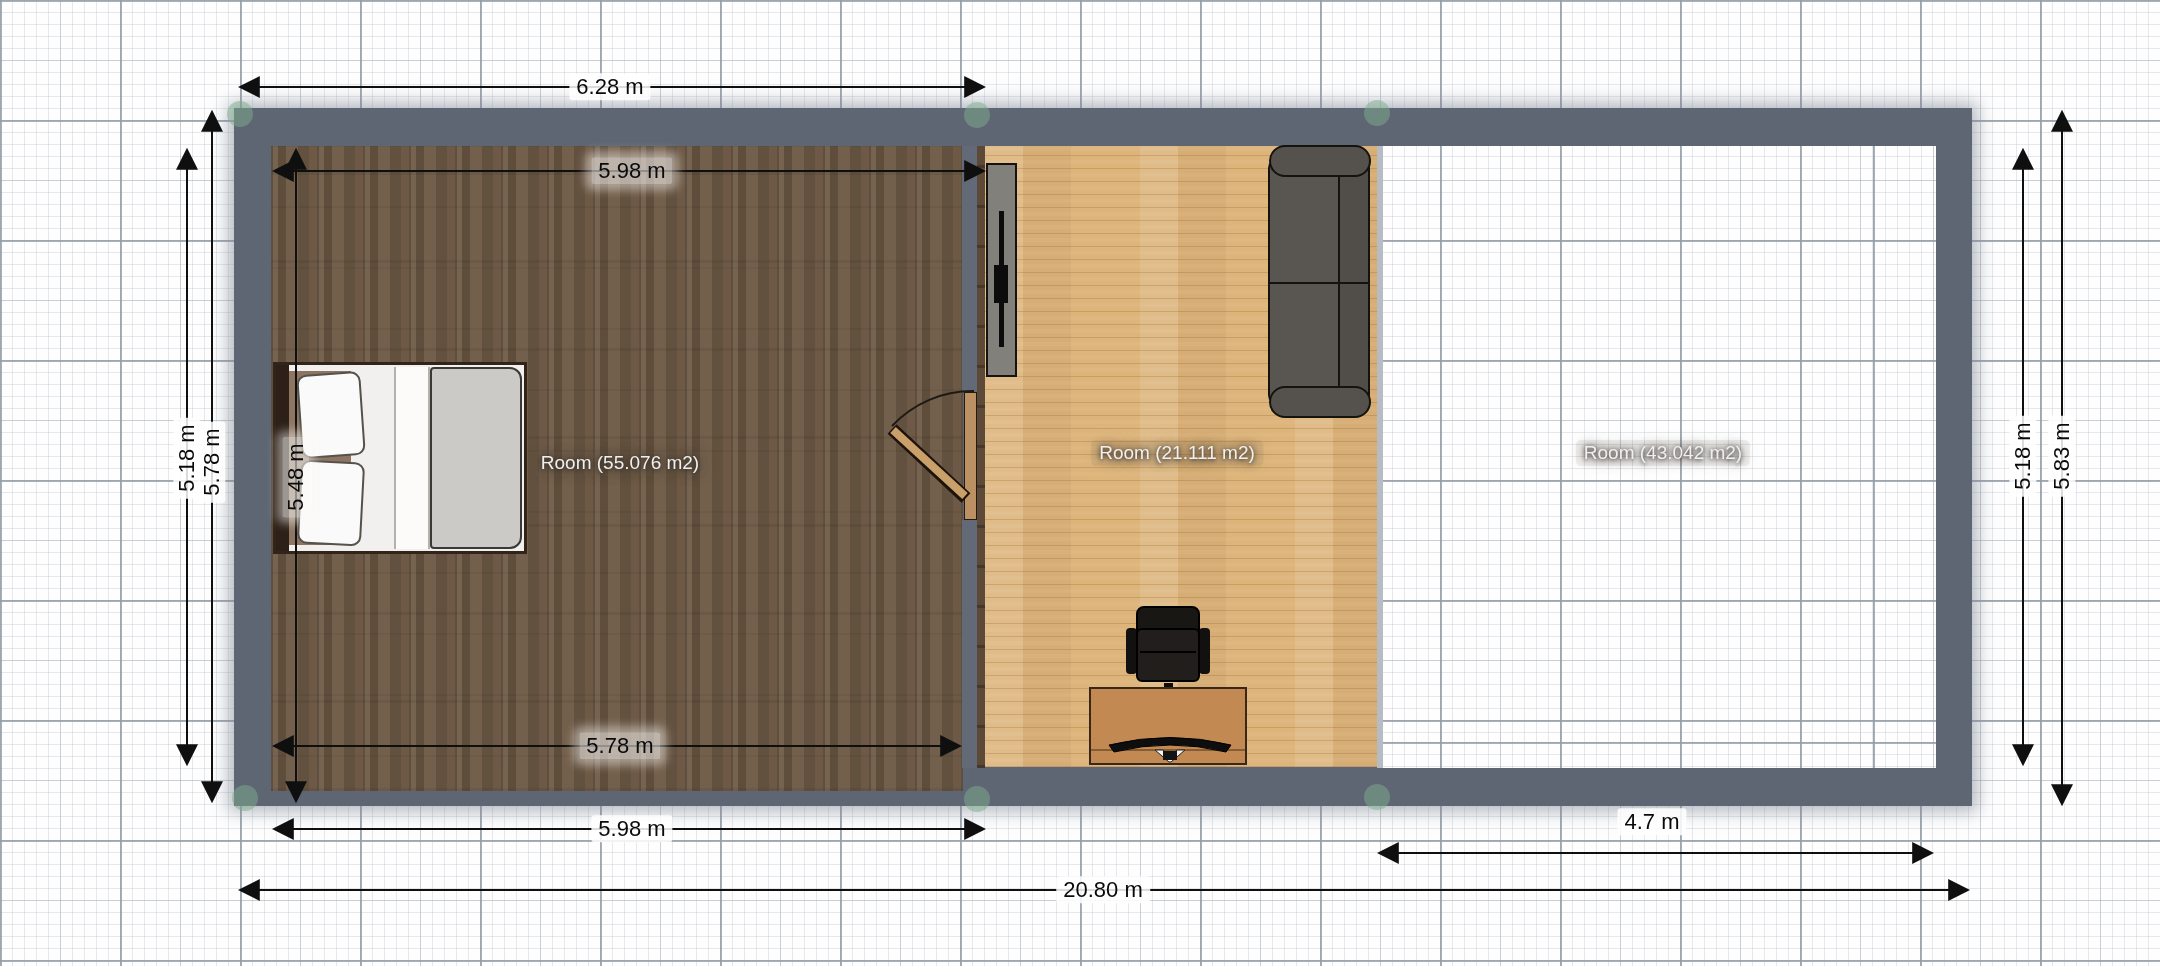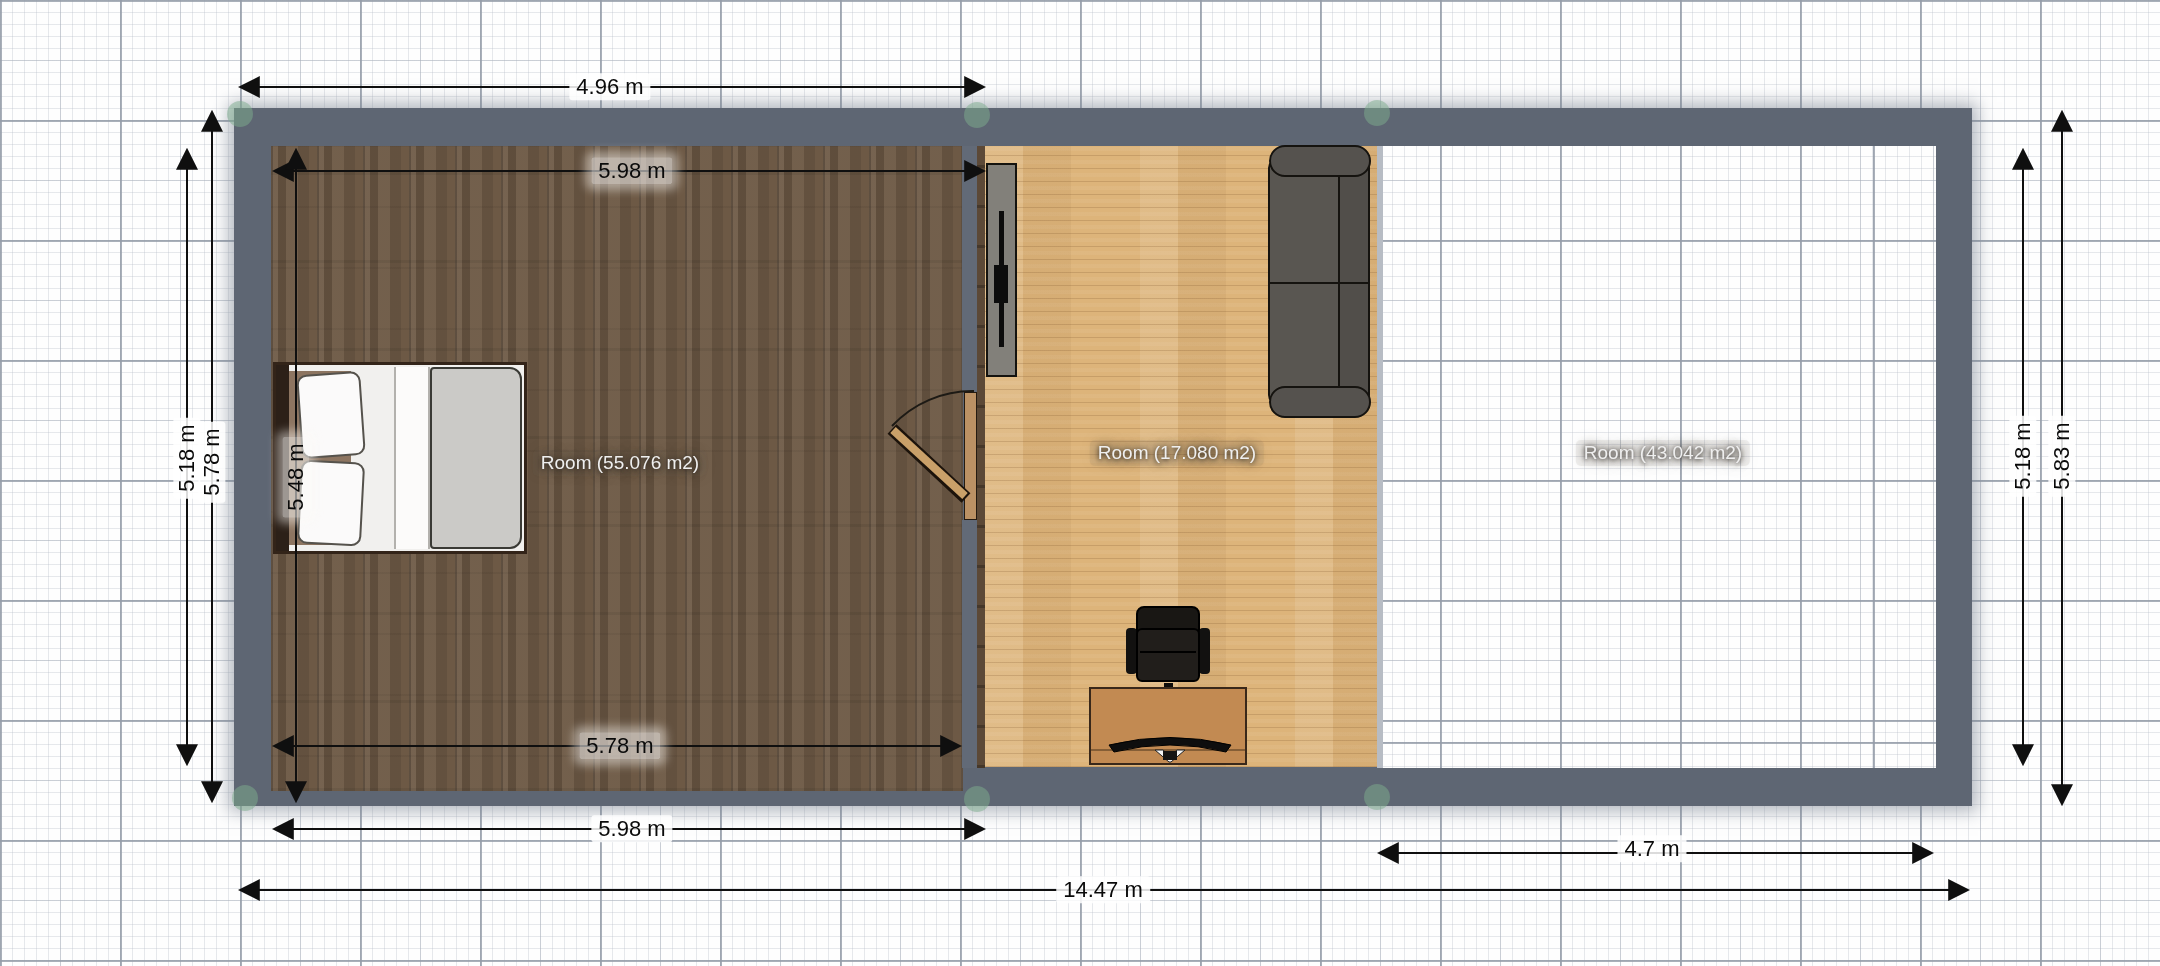--- a/index.html
+++ b/index.html
@@ -211,29 +211,29 @@
       <line x1="296" y1="150" x2="296" y2="801"></line>
       <line x1="274" y1="746" x2="960" y2="746"></line>
       <line x1="274" y1="829" x2="984" y2="829"></line>
       <line x1="2023" y1="150" x2="2023" y2="764"></line>
       <line x1="2062" y1="112" x2="2062" y2="804"></line>
       <line x1="1379" y1="853" x2="1932" y2="853"></line>
       <line x1="240" y1="890" x2="1968" y2="890"></line>
     </g>
   </svg>
 
-  <div class="abs dim-label" style="left:610px;top:87px;">4.96 m</div>
+  <div class="abs dim-label" style="left:610px;top:87px;">6.28 m</div>
   <div class="abs dim-label on-floor" style="left:632px;top:171px;">5.98 m</div>
   <div class="abs dim-label vert" style="left:187px;top:458px;">5.18 m</div>
   <div class="abs dim-label vert" style="left:212px;top:462px;">5.78 m</div>
   <div class="abs dim-label vert on-floor" style="left:296px;top:477px;">5.48 m</div>
   <div class="abs dim-label on-floor" style="left:620px;top:746px;">5.78 m</div>
   <div class="abs dim-label" style="left:632px;top:829px;">5.98 m</div>
   <div class="abs dim-label vert" style="left:2023px;top:456px;">5.18 m</div>
   <div class="abs dim-label vert" style="left:2062px;top:456px;">5.83 m</div>
-  <div class="abs dim-label" style="left:1652px;top:849px;">4.7 m</div>
-  <div class="abs dim-label" style="left:1103px;top:890px;">14.47 m</div>
+  <div class="abs dim-label" style="left:1652px;top:822px;">4.7 m</div>
+  <div class="abs dim-label" style="left:1103px;top:890px;">20.80 m</div>
 
   <div class="abs room-label" style="left:620px;top:463px;">Room (55.076 m2)</div>
-  <div class="abs room-label" style="left:1177px;top:453px;">Room (17.080 m2)</div>
+  <div class="abs room-label" style="left:1177px;top:453px;">Room (21.111 m2)</div>
   <div class="abs room-label" style="left:1663px;top:453px;">Room (43.042 m2)</div>
 
 </div>
 
 </body></html>

